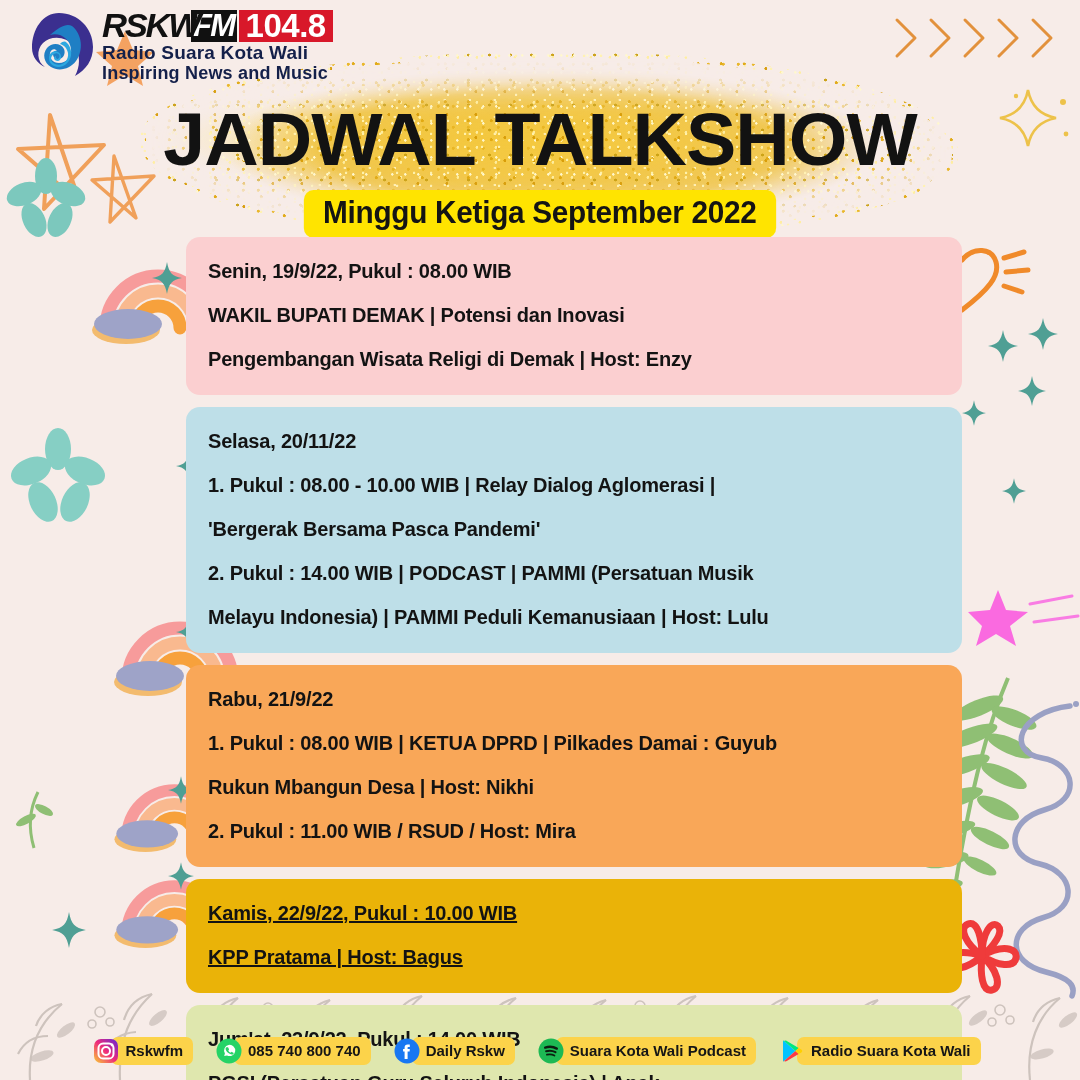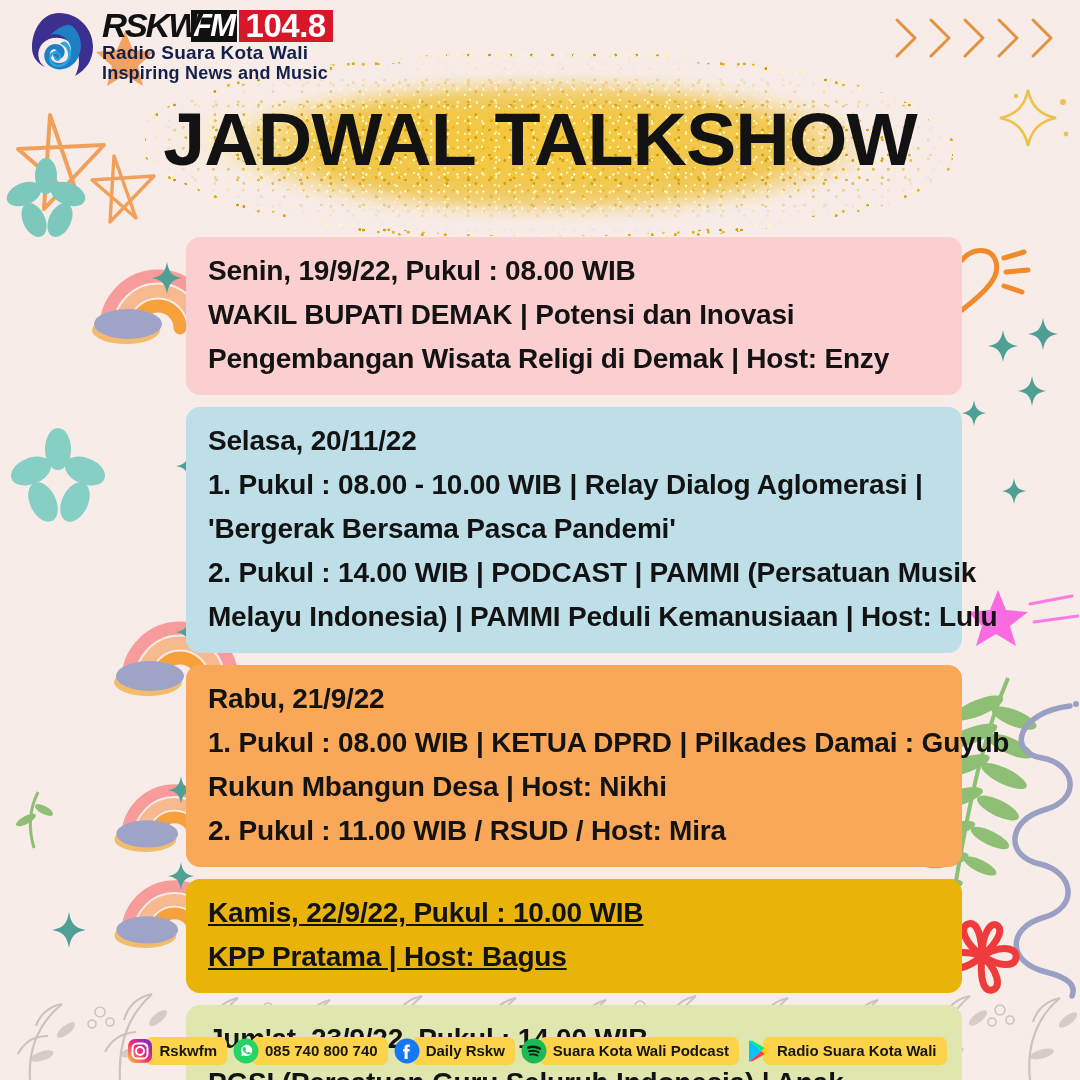--- a/index.html
+++ b/index.html
@@ -85,30 +85,30 @@
   }
 
   
   .cards{position:absolute;left:186px;top:237px;width:776px;}
   .card{
     border-radius:14px;
     padding:12px 20px 14px 22px;
     margin-bottom:12px;
     color:#131313;
     font-weight:bold;
-    font-size:28px;
+    font-size:20px;
     line-height:44px;
     letter-spacing:-.2px;
   }
   .card .ln{white-space:nowrap;}
 
   
   .footer{
     position:absolute;left:0;right:0;bottom:12px;height:34px;
-    display:flex;align-items:center;justify-content:center;gap:0px;
+    display:flex;align-items:center;justify-content:center;gap:17px;
     padding:0 18px;box-sizing:border-box;
   }
   .soc{display:flex;align-items:center;margin-right:6px;}
   .soc-icon{
     width:26px;height:26px;border-radius:50%;
     display:flex;align-items:center;justify-content:center;
     position:relative;z-index:2;flex:0 0 auto;
   }
   .soc-label{
     background:#fcd34a;color:#161616;
@@ -451,20 +451,23 @@
         <span class="rskw-word">RSKW</span>
         <span class="rskw-fm">FM</span>
         <span class="rskw-freq">104.8</span>
       </div>
       <div class="rskw-sub1">Radio Suara Kota Wali</div>
       <div class="rskw-sub2">Inspiring News and Music</div>
     </div>
   </div>
 
   <div class="title">JADWAL TALKSHOW</div>
+  <div class="subtitle-wrap">
+    <span class="subtitle">Minggu Ketiga September 2022</span>
+  </div>
 
   <div class="cards">
       <div class="card" style="background: rgb(251, 207, 208);">
         <div class="ln">Senin, 19/9/22, Pukul : 08.00 WIB</div>
         <div class="ln">WAKIL BUPATI DEMAK | Potensi dan Inovasi</div>
         <div class="ln">Pengembangan Wisata Religi di Demak | Host: Enzy</div>
       </div>
       <div class="card" style="background: rgb(190, 223, 232);">
         <div class="ln">Selasa, 20/11/22</div>
         <div class="ln">1. Pukul : 08.00 - 10.00 WIB | Relay Dialog Aglomerasi |</div>

